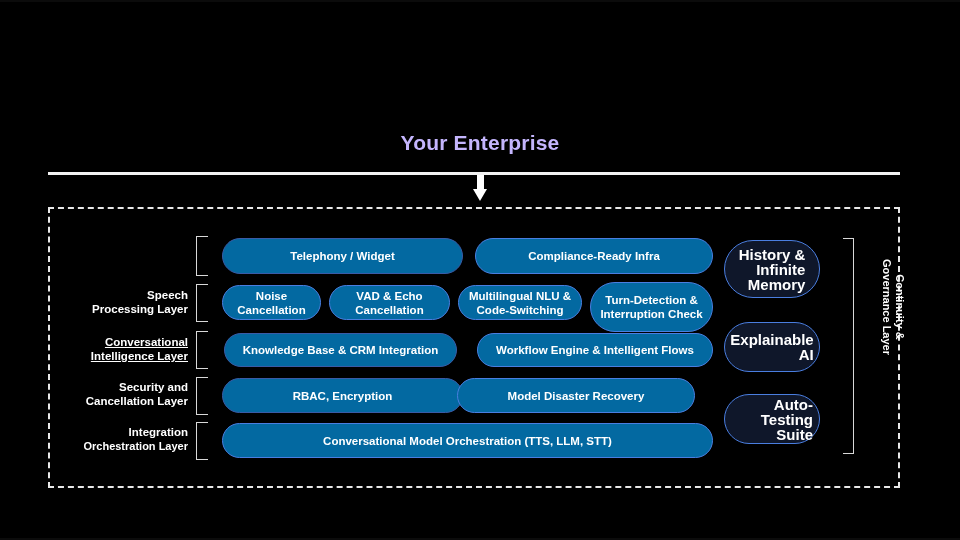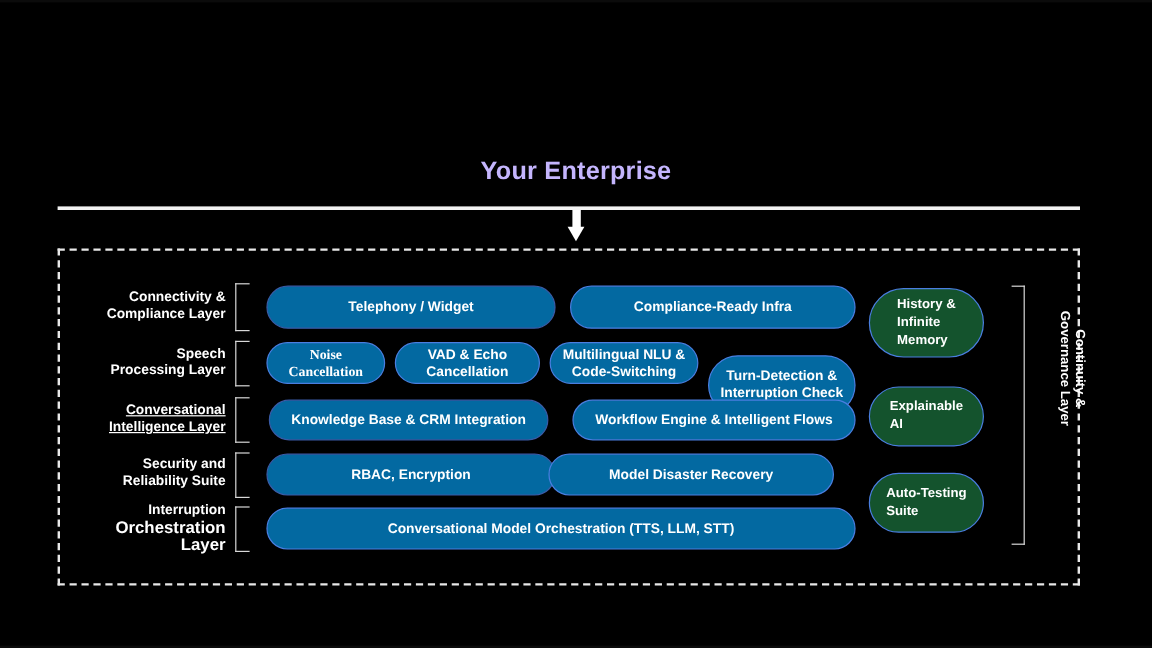--- a/index.html
+++ b/index.html
@@ -119,26 +119,26 @@
   }
   .pill.bright { border-color: #4a7ee0; }
   .pill.dim    { border-color: #3a5ba6; }
 
   
   .side-pill {
     position: absolute;
     box-sizing: border-box;
     border-radius: 999px;
     border: 1.5px solid #4a7ee0;
-    background: #14532d;
+    background: #0f172a;
     display: flex;
     align-items: center;
     justify-content: center;
-    text-align: left;
-    font-size: 11px;
+    text-align: right;
+    font-size: 15px;
     font-weight: 700;
     line-height: 15px;
     color: #ffffff;
     padding: 0 6px;
   }
   .side-bracket {
     position: absolute;
     left: 843px;
     top: 236px;
     width: 11px;
@@ -171,90 +171,84 @@
 
   <div class="divider"></div>
 
   <div class="arrow">
     <div class="shaft"></div>
     <div class="head"></div>
   </div>
 
   <div class="frame"></div>
 
-  <div class="row-label-wrap" style="top:237px; height:32px;">
-    <div style="text-align:right;">
-      <div style="font-size:11.5px;font-weight:700;line-height:14px;">Connectivity &amp;</div>
-      <div style="font-size:11.5px;font-weight:700;line-height:14px;">Compliance Layer</div>
-    </div>
-  </div>
   <div class="bracket" style="top:234px; height:40px;"></div>
 
   <div class="pill dim" style="left:222px; top:236px; width:241px; height:36px;">Telephony / Widget</div>
   <div class="pill bright" style="left:475px; top:236px; width:238px; height:36px;">Compliance-Ready Infra</div>
 
   <div class="row-label-wrap" style="top:284px; height:32px;">
     <div style="text-align:right;">
       <div style="font-size:11.5px;font-weight:700;line-height:14px;">Speech</div>
       <div style="font-size:11.5px;font-weight:700;line-height:14px;">Processing Layer</div>
     </div>
   </div>
   <div class="bracket" style="top:282px; height:38px;"></div>
 
-  <div class="pill bright" style="left:222px; top:283px; width:99px; height:35px;font-family:Liberation Serif, serif;">
+  <div class="pill bright" style="left:222px; top:283px; width:99px; height:35px;">
     <div>
       <div>Noise</div>
       <div>Cancellation</div>
     </div>
   </div>
   <div class="pill bright" style="left:329px; top:283px; width:121px; height:35px;">
     <div>
       <div>VAD &amp; Echo</div>
       <div>Cancellation</div>
     </div>
   </div>
   <div class="pill bright" style="left:458px; top:283px; width:124px; height:35px;">
     <div>
       <div>Multilingual NLU &amp;</div>
       <div>Code-Switching</div>
     </div>
   </div>
-  <div class="pill bright" style="left:590px; top:294px; width:123px; height:50px;">
+  <div class="pill bright" style="left:590px; top:280px; width:123px; height:50px;">
     <div>
       <div>Turn-Detection &amp;</div>
       <div>Interruption Check</div>
     </div>
   </div>
 
   <div class="row-label-wrap" style="top:331px; height:32px;">
     <div style="text-align:right;text-decoration:underline;">
       <div style="font-size:11.5px;font-weight:700;line-height:14px;">Conversational</div>
       <div style="font-size:11.5px;font-weight:700;line-height:14px;">Intelligence Layer</div>
     </div>
   </div>
   <div class="bracket" style="top:329px; height:38px;"></div>
 
   <div class="pill dim" style="left:224px; top:331px; width:233px; height:34px;">Knowledge Base &amp; CRM Integration</div>
   <div class="pill bright" style="left:477px; top:331px; width:236px; height:34px;">Workflow Engine &amp; Intelligent Flows</div>
 
   <div class="row-label-wrap" style="top:376px; height:32px;">
     <div style="text-align:right;">
       <div style="font-size:11.5px;font-weight:700;line-height:14px;">Security and</div>
-      <div style="font-size:11.5px;font-weight:700;line-height:14px;">Reliability Suite</div>
+      <div style="font-size:11.5px;font-weight:700;line-height:14px;">Cancellation Layer</div>
     </div>
   </div>
   <div class="bracket" style="top:375px; height:38px;"></div>
 
   <div class="pill dim" style="left:222px; top:376px; width:241px; height:35px;">RBAC, Encryption</div>
   <div class="pill bright" style="left:457px; top:376px; width:238px; height:35px;">Model Disaster Recovery</div>
 
   <div class="row-label-wrap" style="top:421px; height:32px;">
     <div style="text-align:right;">
-      <div style="font-size:11.5px;font-weight:700;line-height:14px;">Interruption</div>
-      <div style="font-size:14px;font-weight:700;line-height:14px;">Orchestration Layer</div>
+      <div style="font-size:11.5px;font-weight:700;line-height:14px;">Integration</div>
+      <div style="font-size:11px;font-weight:700;line-height:14px;">Orchestration Layer</div>
     </div>
   </div>
   <div class="bracket" style="top:420px; height:38px;"></div>
 
   <div class="pill bright" style="left:222px; top:421px; width:491px; height:35px;">Conversational Model Orchestration (TTS, LLM, STT)</div>
 
   <div class="side-pill" style="left:724px; top:238px; width:96px; height:58px;">
     <div>
       <div>History &amp;</div>
       <div>Infinite</div>

